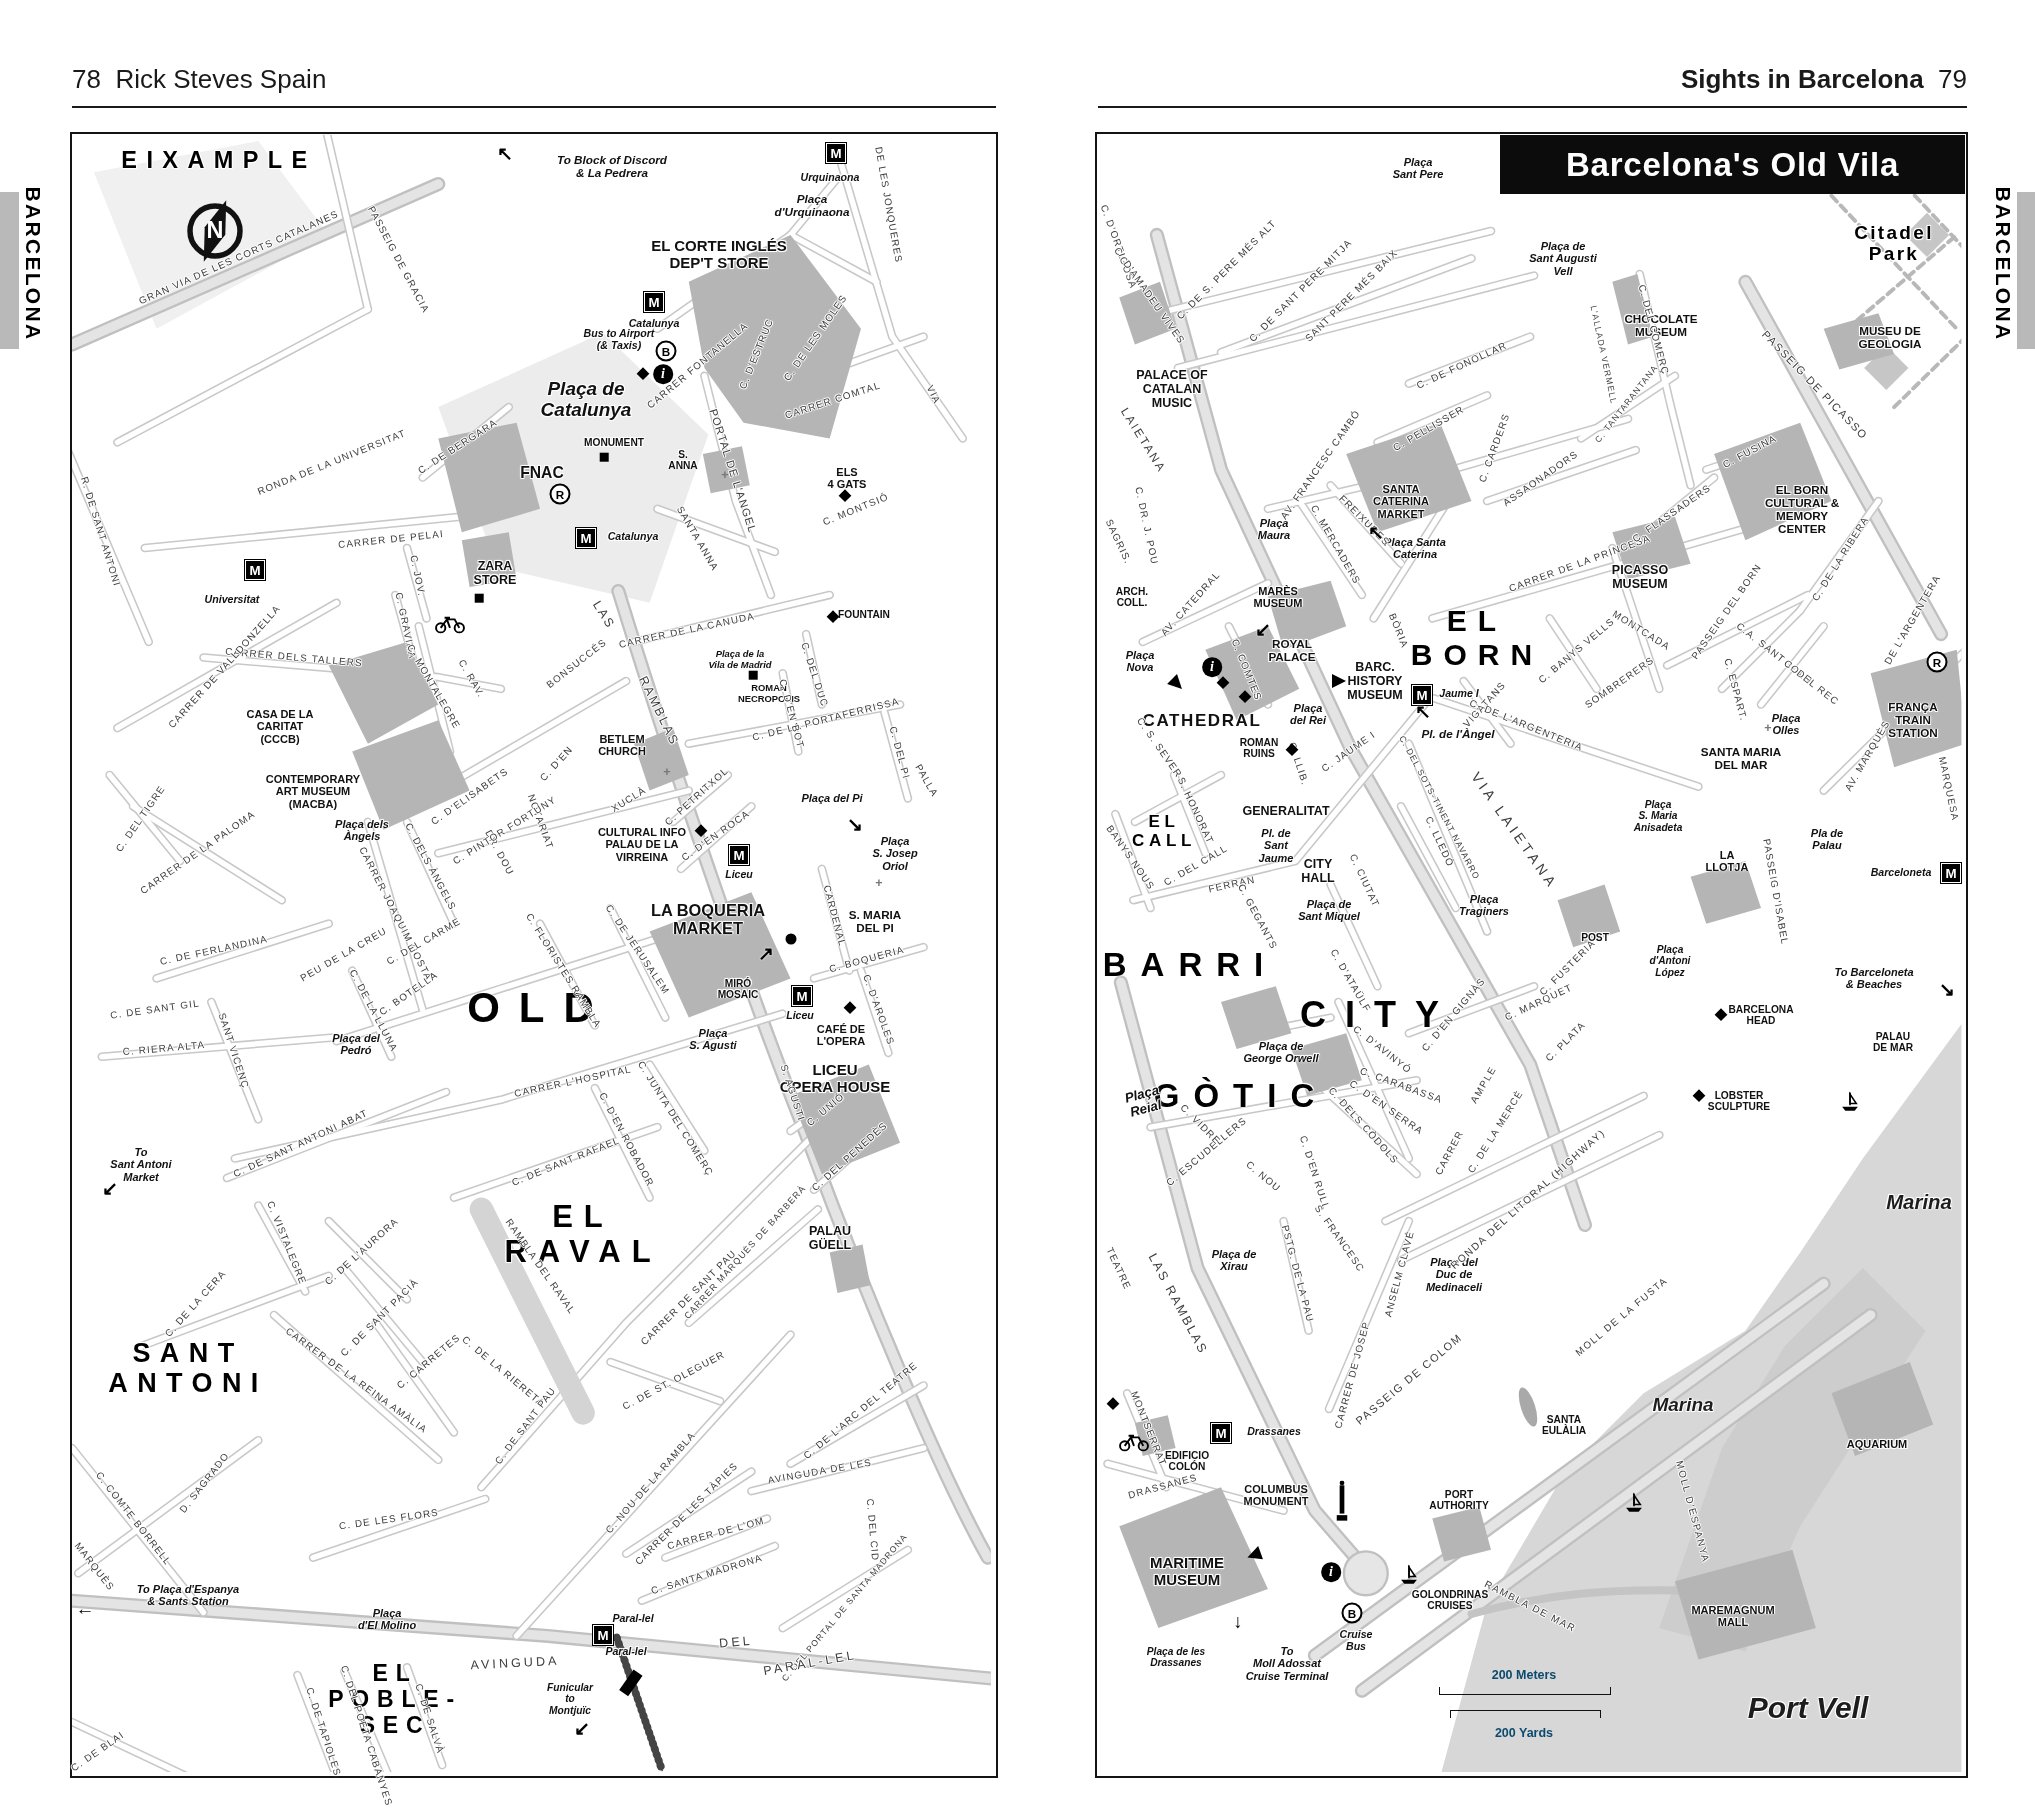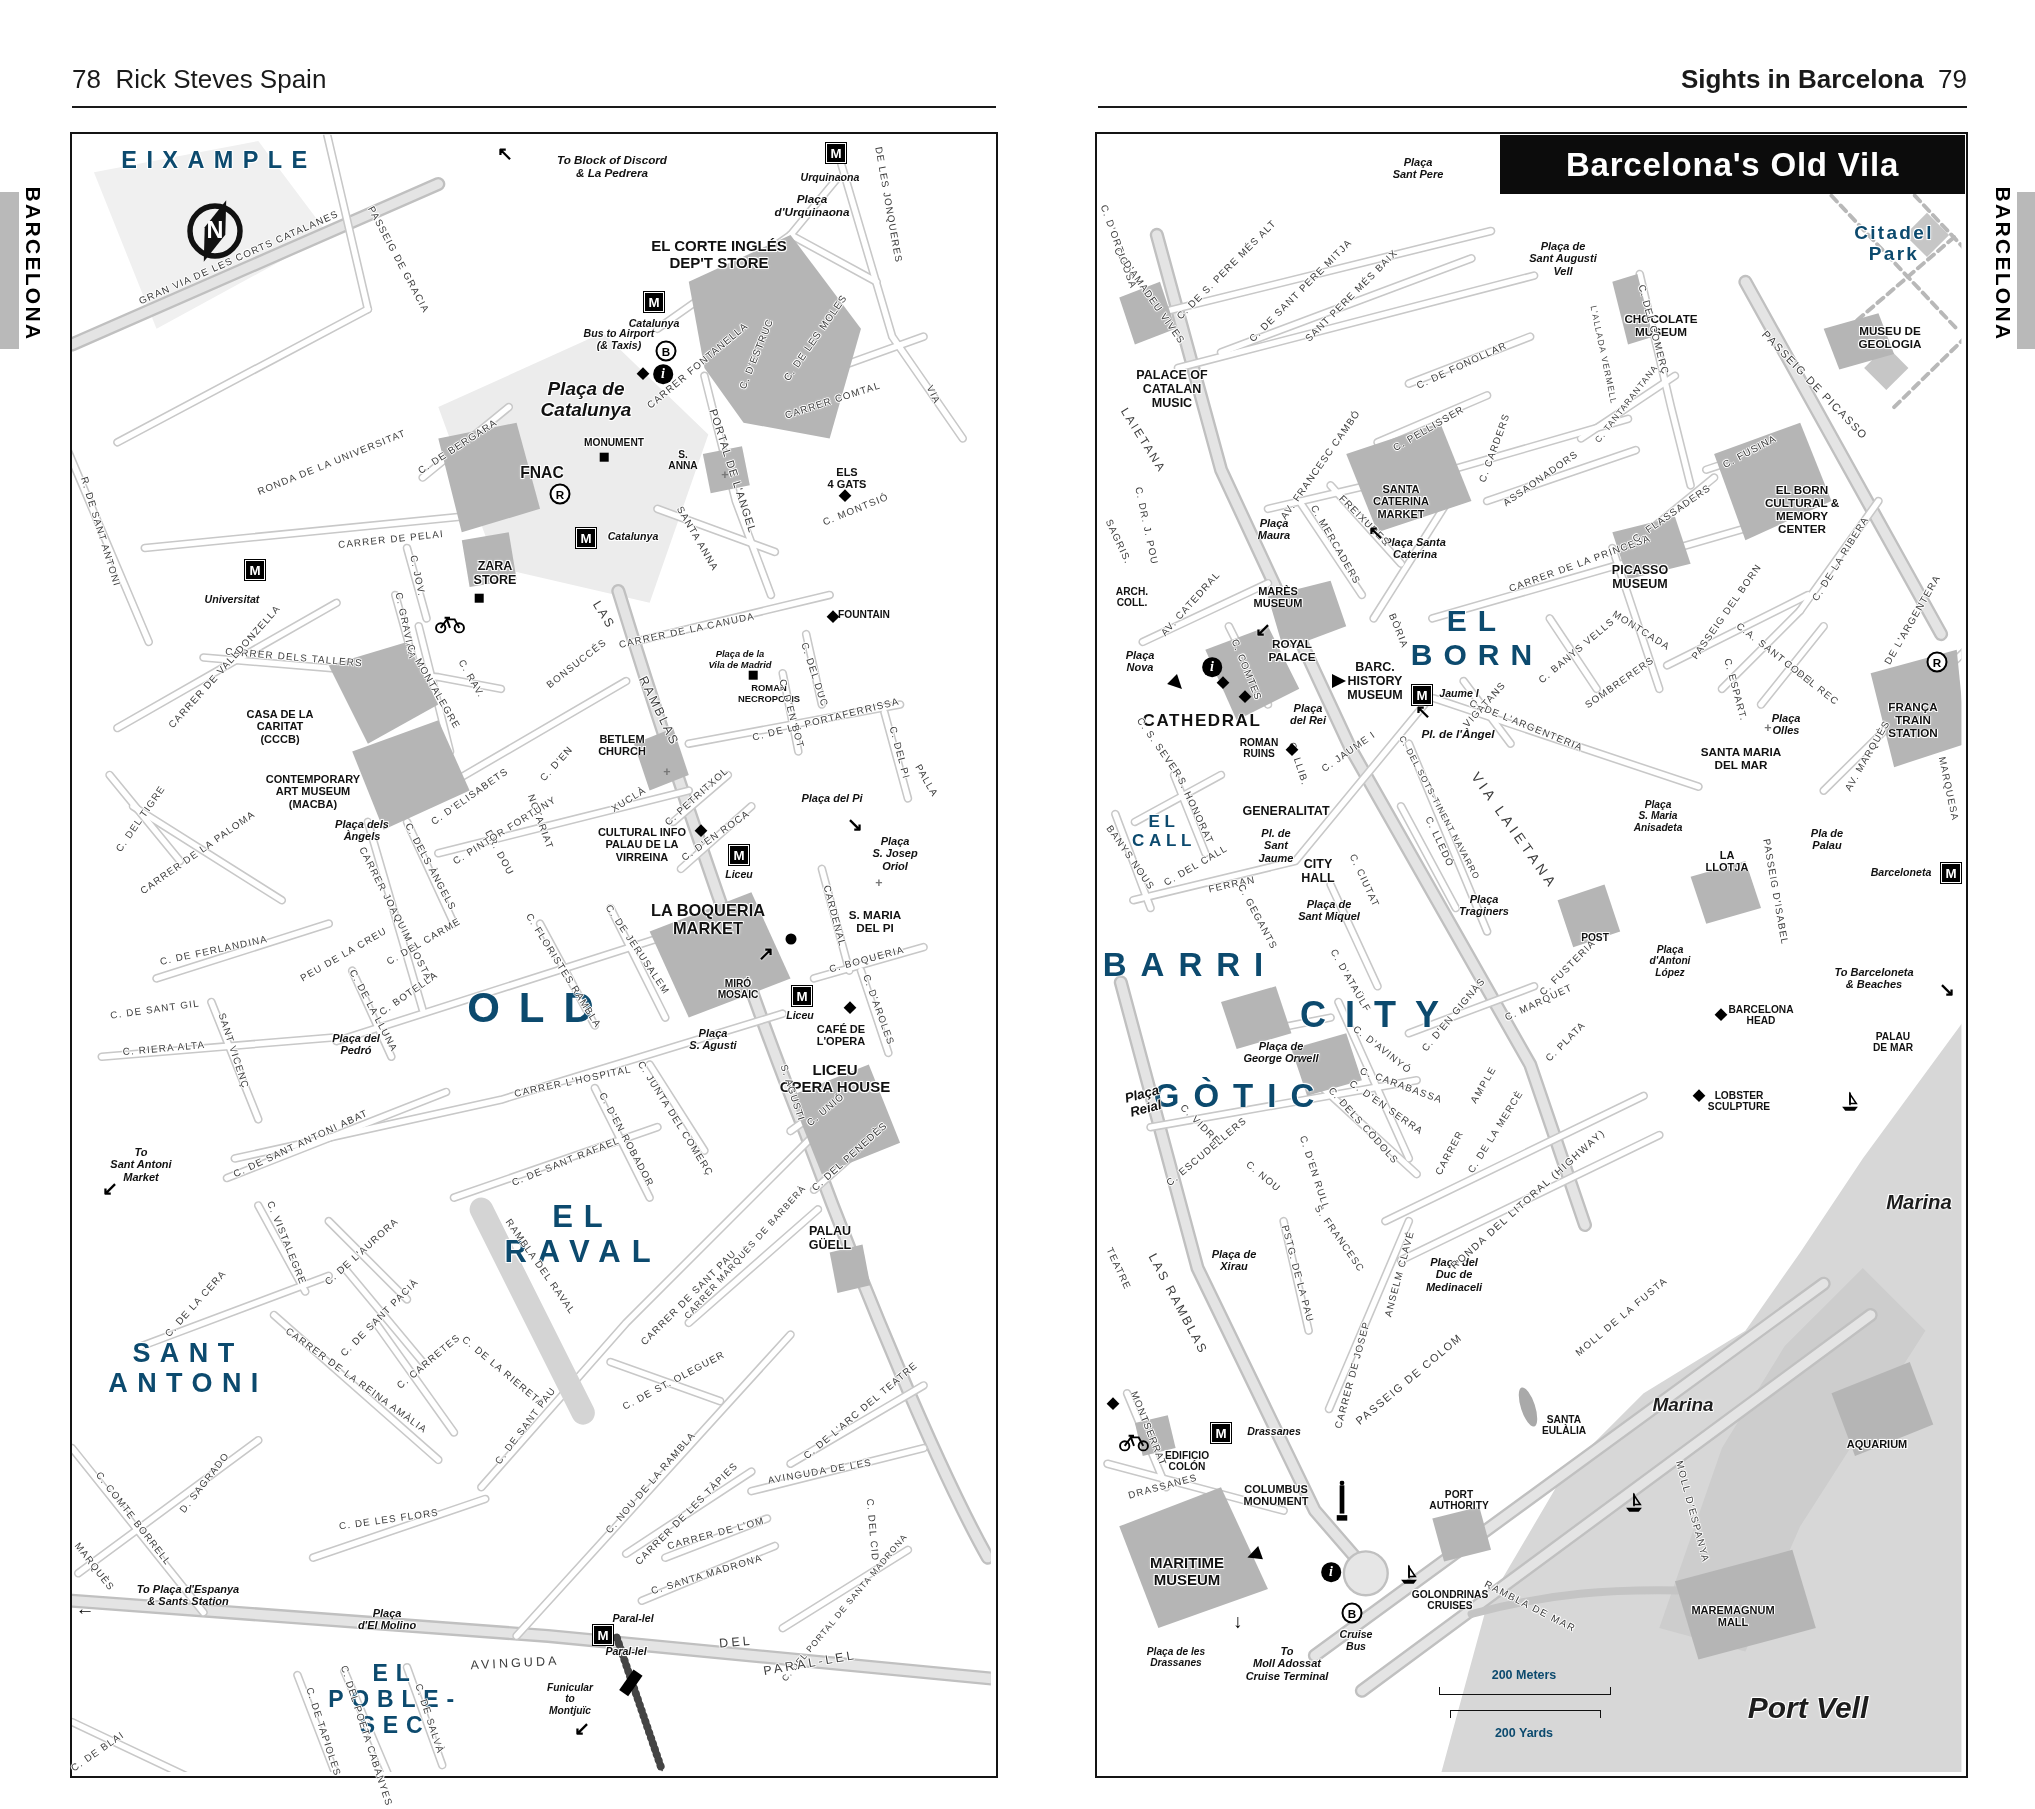--- a/index.html
+++ b/index.html
@@ -13,21 +13,21 @@
   .tabbar{width:19px;background:#b9b9b9;}
   .tabtext{font-weight:bold;font-size:21px;letter-spacing:2.3px;color:#000;transform-origin:center;white-space:pre;}
   
   .mapframe{border:2.3px solid #141414;background:#fff;}
   
   .banner{background:#0c0c0c;color:#fff;font-weight:bold;font-size:33px;display:flex;align-items:center;justify-content:center;letter-spacing:0.8px;}
   
   .lbl{position:absolute;transform:translate(-50%,-50%);white-space:pre-line;text-align:center;line-height:1.12;color:#111;
        text-shadow:-0.8px -0.8px 0 #fff,0.8px -0.8px 0 #fff,-0.8px 0.8px 0 #fff,0.8px 0.8px 0 #fff,0 0 3.1px #fff;}
   .street{color:#3d3d3d;letter-spacing:1.2px;font-size:9.8px;white-space:pre;font-weight:500;}
-  .district{color:#0c4a6e;font-weight:bold;}
+  .district{color:#000000;font-weight:bold;}
   .landmark{font-weight:bold;}
   .plaza{font-weight:bold;font-style:italic;}
   .note{font-weight:bold;font-style:italic;}
   .mname{font-weight:bold;font-style:italic;font-size:10.6px;}
   .water-label{font-weight:bold;font-style:italic;color:#1d1d1d;}
   
   .icon{position:absolute;transform:translate(-50%,-50%);display:flex;align-items:center;justify-content:center;}
   .ic-metro{width:18px;height:18px;background:#000;color:#fff;font-weight:bold;font-size:13.3px;display:flex;align-items:center;justify-content:center;border:1.6px solid #fff;outline:1.2px solid #000;}
   .ic-round{width:17px;height:17px;background:#fff;border:2.3px solid #000;border-radius:50%;font-weight:bold;font-size:11.7px;display:flex;align-items:center;justify-content:center;}
   .ic-info{width:19.6px;height:19.6px;background:#000;color:#fff;border-radius:50%;font-weight:bold;font-style:italic;font-size:14px;font-family:"Liberation Serif",serif;display:flex;align-items:center;justify-content:center;}

